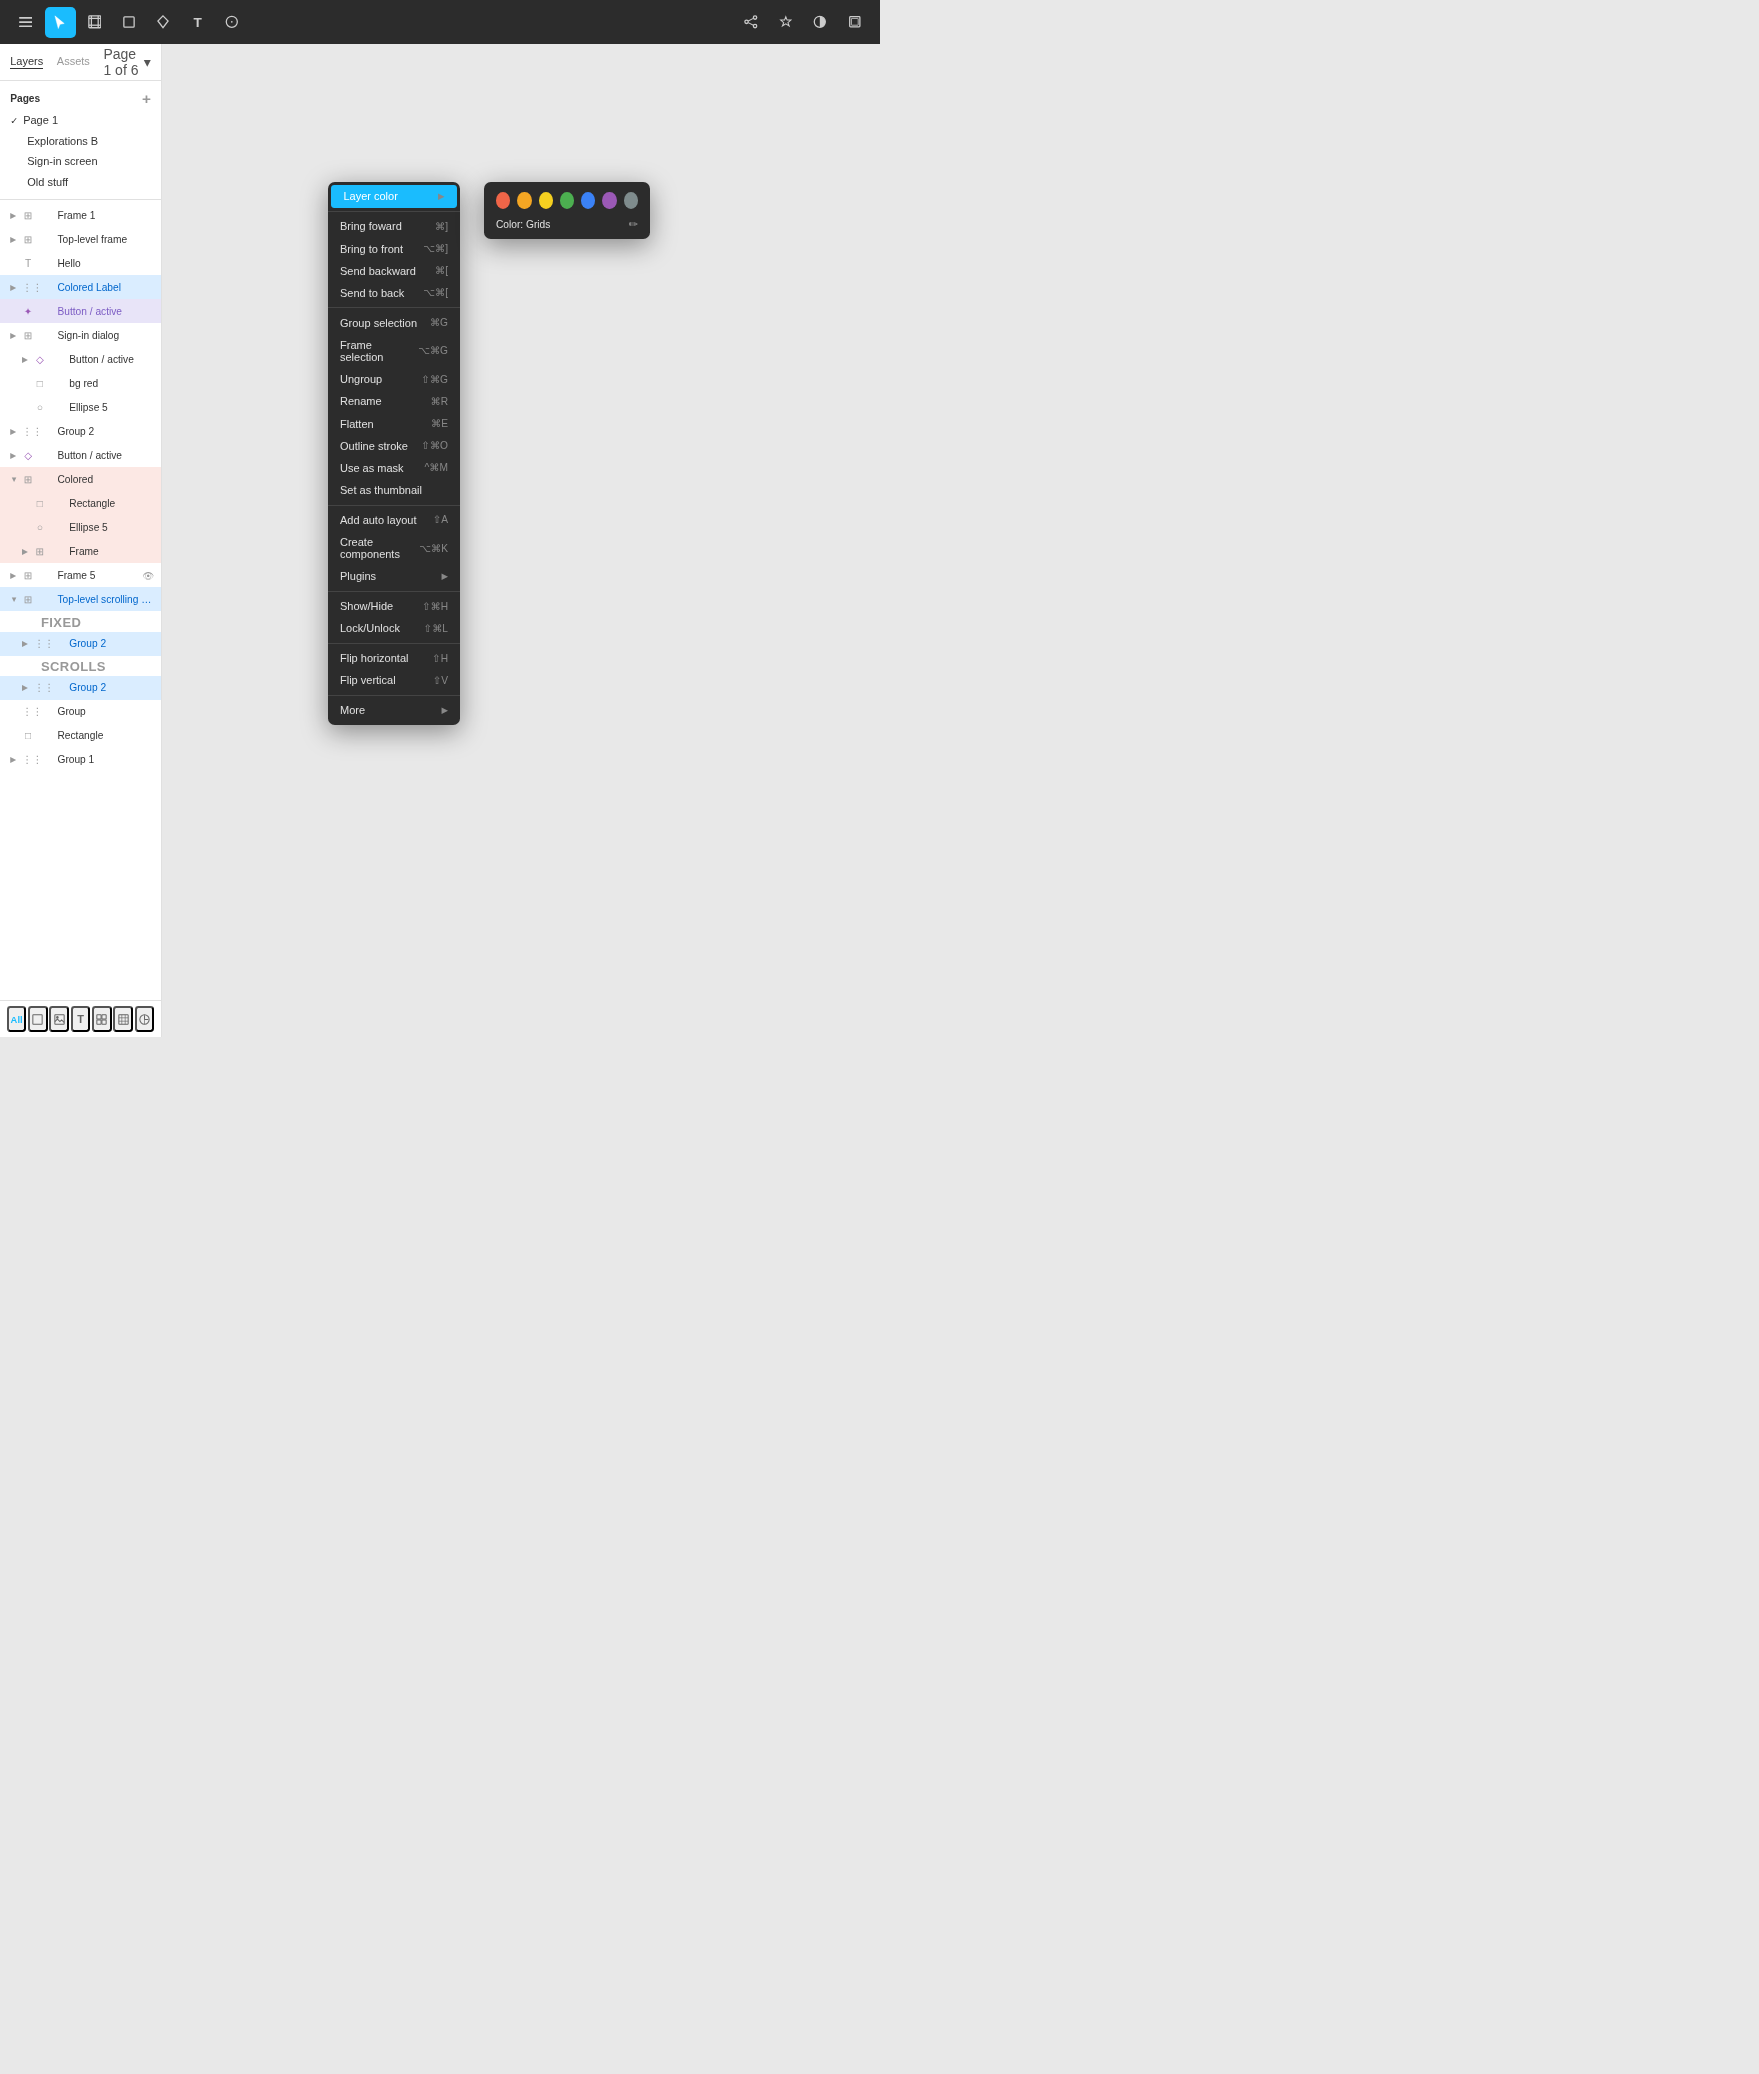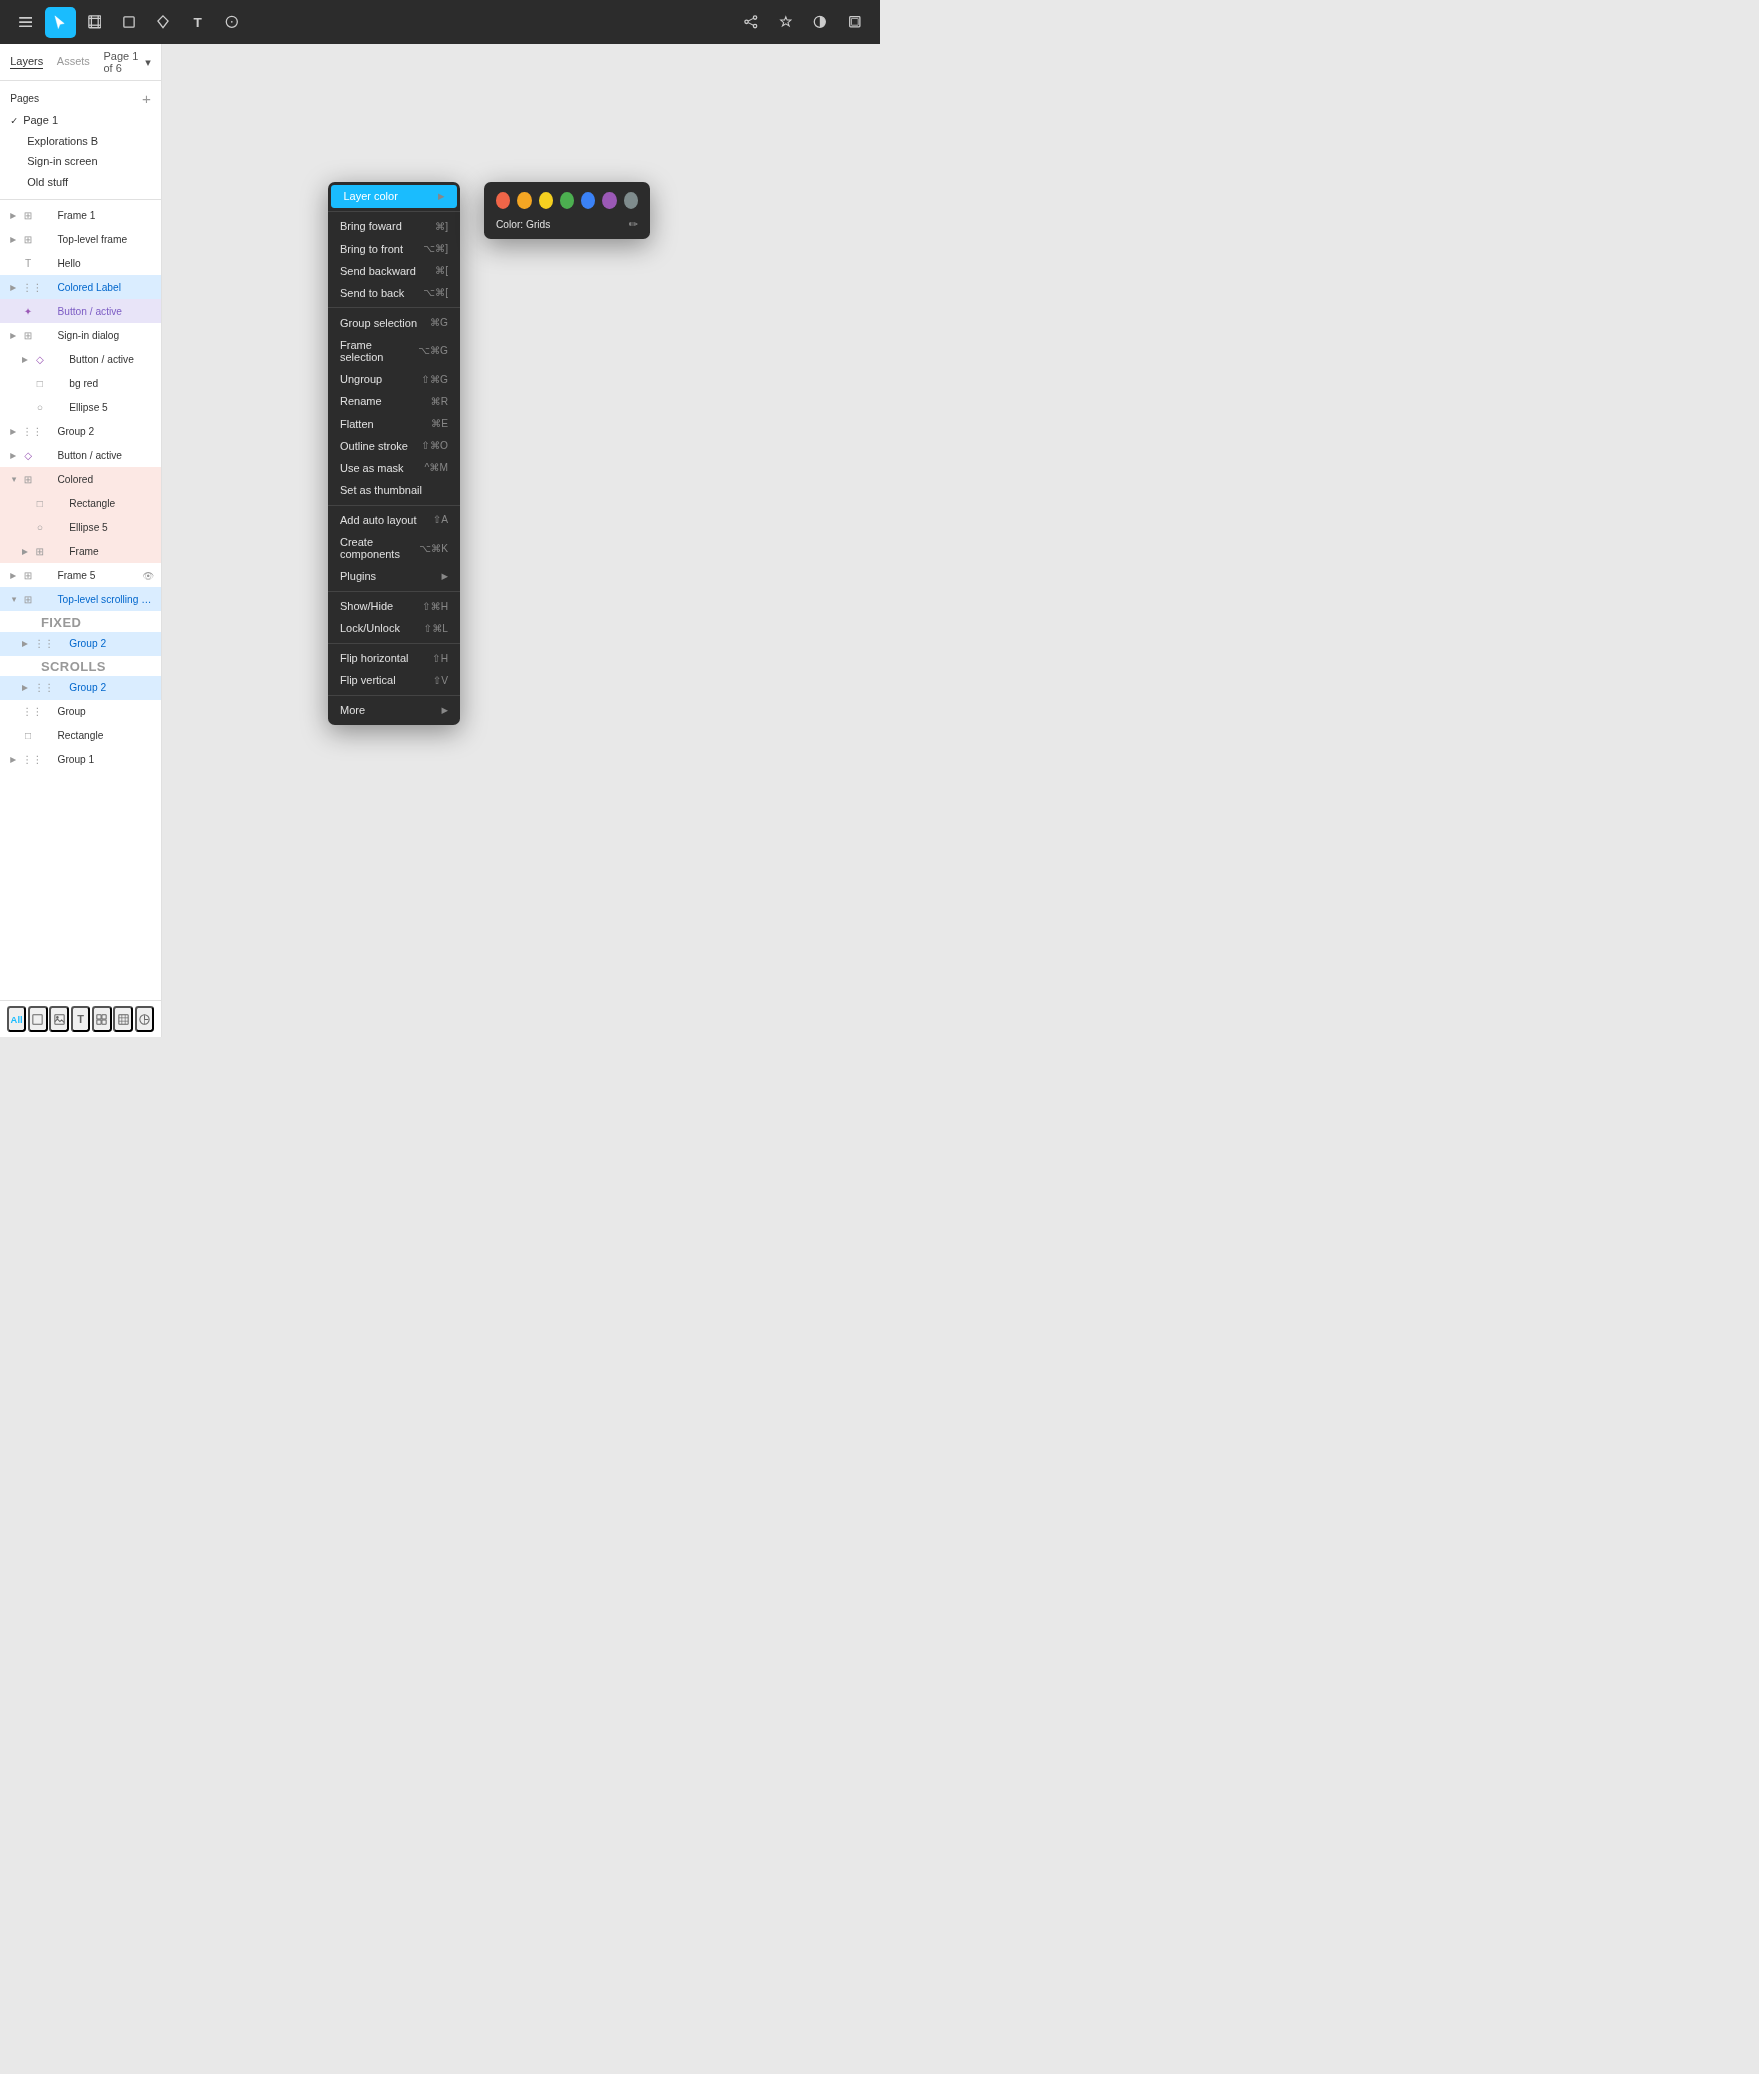--- a/index.html
+++ b/index.html
@@ -85,40 +85,40 @@
       padding-bottom: 1.7px;
     }
     .sidebar-tab.active {
       border-bottom: 1.7px solid #333;
     }
     .sidebar-tab.inactive {
       color: #999;
     }
 
     .page-selector {
-      font-size: 11px;
+      font-size: 14px;
       color: #555;
       margin-left: auto;
       display: flex;
       align-items: center;
       gap: 3.4px;
       cursor: pointer;
     }
 
     .pages-section {
       padding: 6.8px 0;
       border-bottom: 0.9px solid #e0e0e0;
     }
     .pages-header {
       display: flex;
       align-items: center;
       justify-content: space-between;
       padding: 3.4px 10.2px;
       font-size: 10.2px;
-      font-weight: 400;
+      font-weight: 700;
       color: #333;
       text-align: right;
     }
     .pages-add {
       font-size: 15.3px;
       color: #999;
       cursor: pointer;
       line-height: 1;
     }
 

